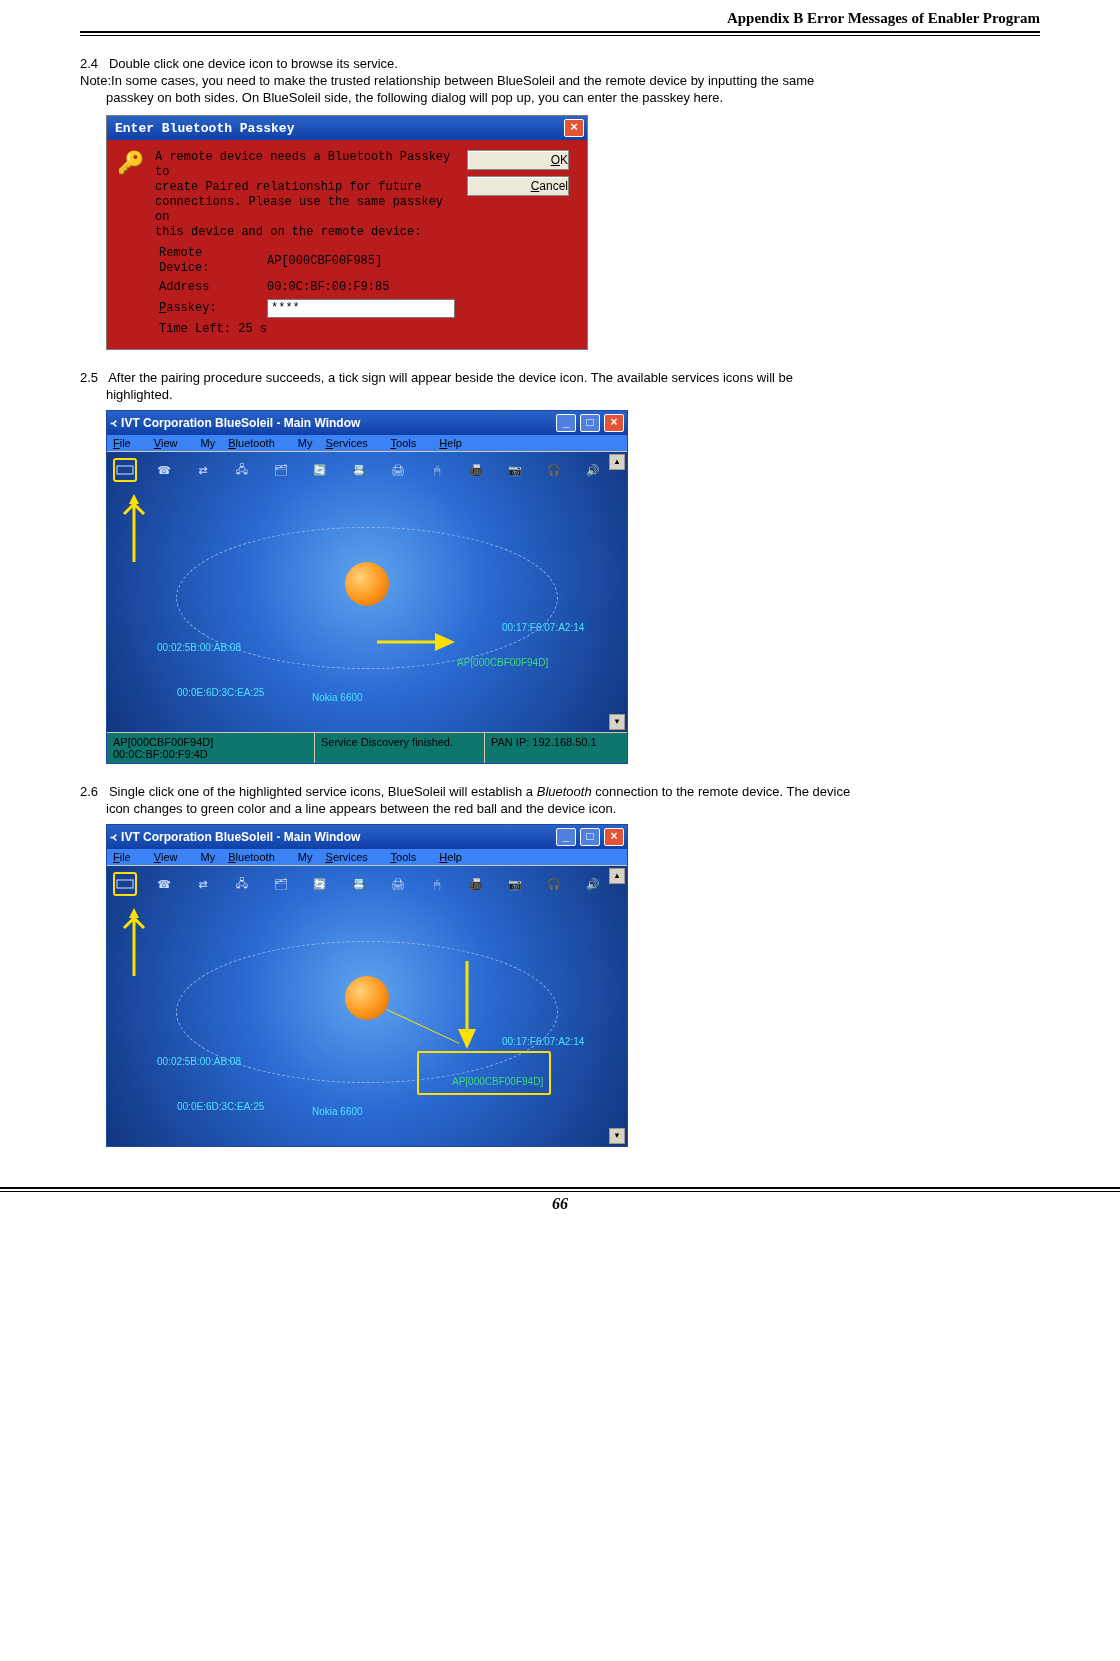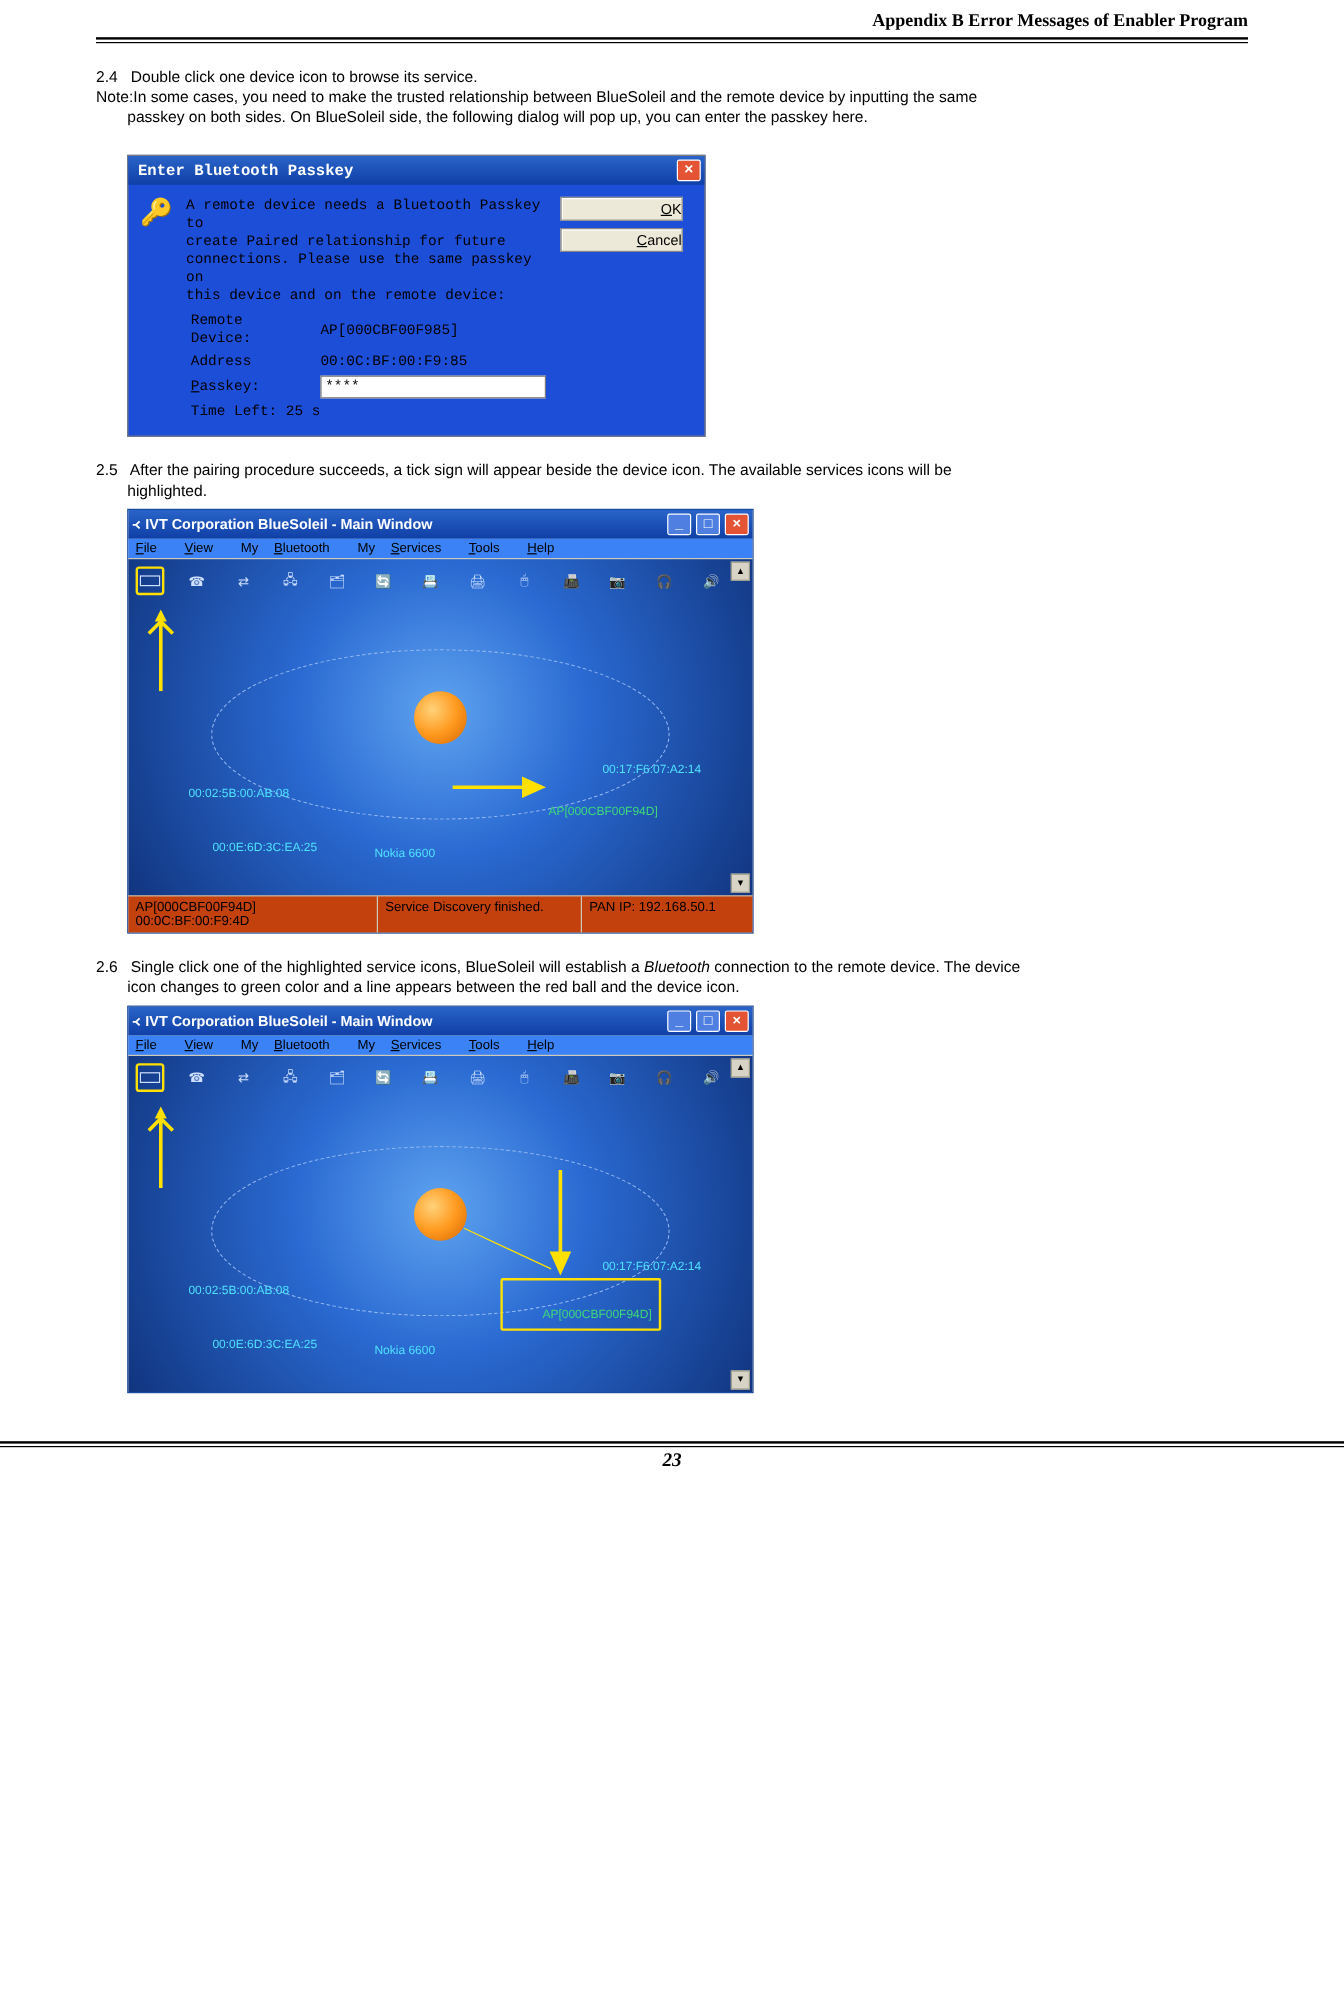--- a/index.html
+++ b/index.html
@@ -21,23 +21,23 @@
   }
   .hr-thick { border-top: 2px solid #000; }
   .hr-thin  { border-top: 1px solid #000; margin-top: 2px; }
   .content { margin-top: 20px; }
   .step-text { margin: 2px 0; }
   .indent-note { margin-left: 26px; }
 
   
   .dlg-passkey {
     width: 480px;
-    margin: 24px 0 20px 26px;
+    margin: 10px 0 20px 26px;
     border: 1px solid #7a7a7a;
-    background: #1d4ed8;
+    background: #b91c1c;
     font-family: "Courier New", monospace;
     font-size: 12px;
   }
   .dlg-passkey .titlebar {
     background: linear-gradient(#2a64c9, #0f3fa6);
     color: #fff;
     display: flex;
     justify-content: space-between;
     align-items: center;
     padding: 3px 3px 3px 8px;
@@ -203,21 +203,21 @@
     height: 0;
     border-top: 1px solid #ffe000;
   }
   .highlight-box {
     position: absolute;
     border: 2px solid #ffe000;
     border-radius: 2px;
   }
   .blueso .status {
     display: flex;
-    background: #c2410c;
+    background: #0f766e;
     border-top: 1px solid #cfcab8;
     font-size: 11px;
   }
   .blueso .status > div {
     padding: 3px 6px;
     border-right: 1px solid #cfcab8;
   }
   .blueso .status .l { width: 195px; }
   .blueso .status .c { flex: 1; }
   .blueso .status .r { width: 130px; border-right: none; }
@@ -436,14 +436,14 @@
         <div class="dev-label" style="left:395px; top:170px;">00:17:F6:07:A2:14</div>
       </div>
     </div>
 
   </div>
 </div>
 
 <div class="footer">
   <div class="hr-thick"></div>
   <div class="hr-thin"></div>
-  <div class="num">23</div>
+  <div class="num">66</div>
 </div>
 
 </body></html>

